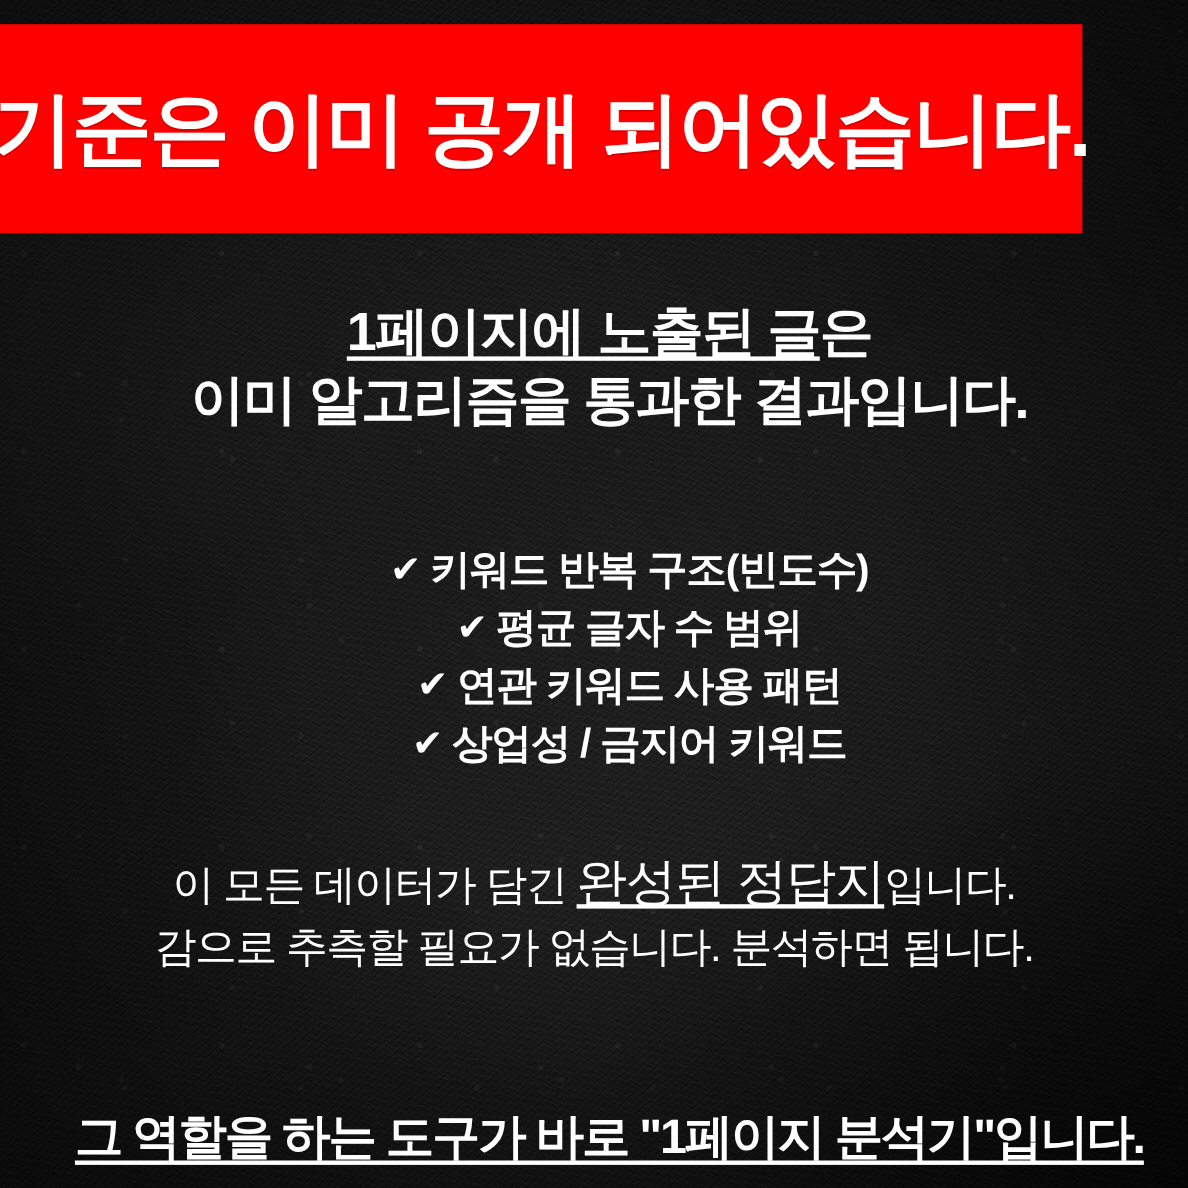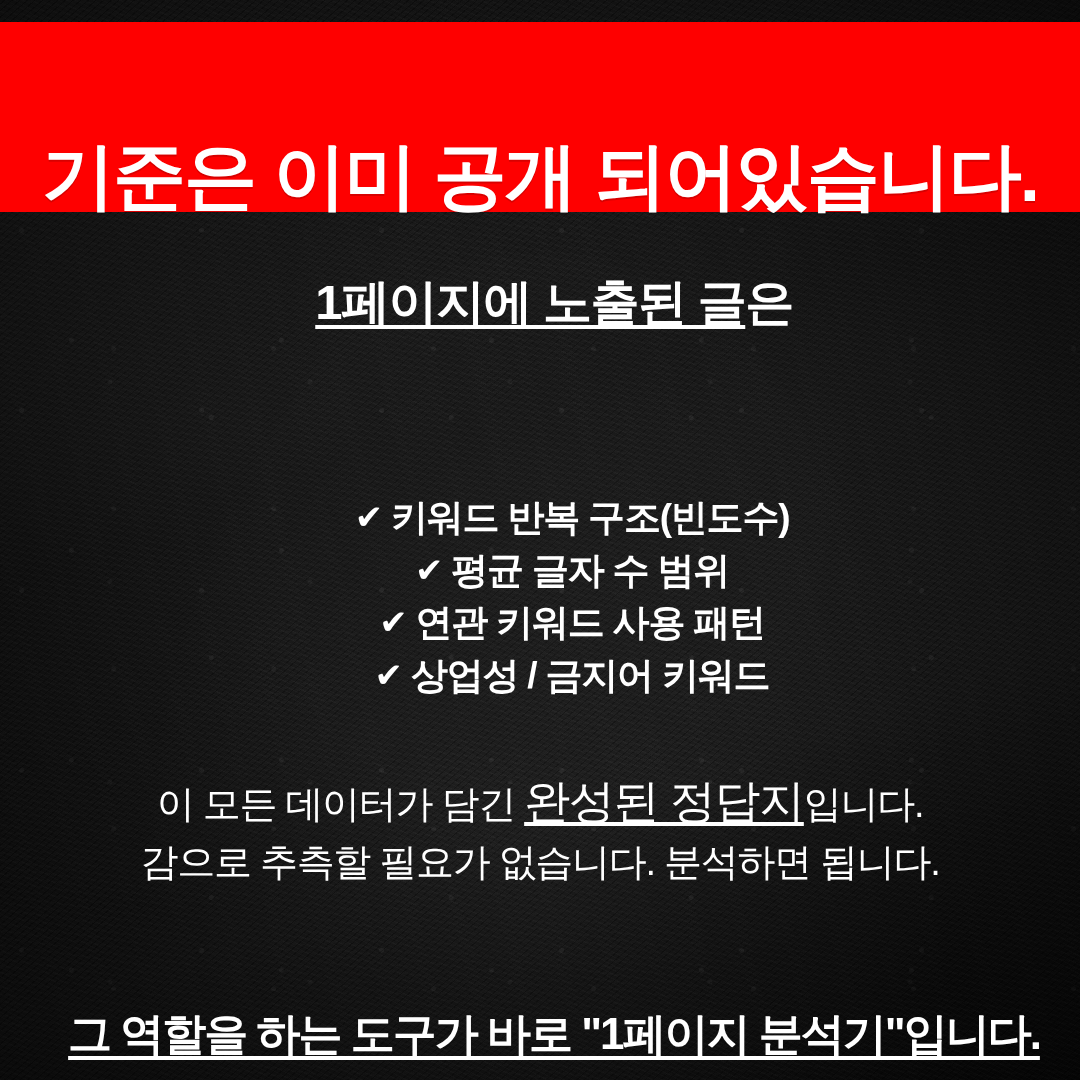--- a/index.html
+++ b/index.html
@@ -49,25 +49,25 @@
     inset: 0;
     background: radial-gradient(ellipse at 50% 50%, rgba(0,0,0,0) 35%, rgba(0,0,0,0.55) 100%);
     pointer-events: none;
   }
 
   
   .banner {
     position: absolute;
     top: 22px;
     left: 0;
-    width: 1080px;
+    width: 984px;
     height: 190px;
     background: #fe0000;
     display: flex;
-    align-items: flex-end;
+    align-items: center;
     justify-content: center;
     z-index: 3;
   }
   .banner-text {
     color: #ffffff;
     font-size: 73px;
     font-weight: 700;
     letter-spacing: -2px;
     line-height: 1;
     white-space: nowrap;
@@ -176,20 +176,21 @@
   <div class="vignette"></div>
 
   <div class="banner">
     <div class="banner-text">기준은 이미 공개 되어있습니다.</div>
   </div>
 
   <div class="content">
 
     <div class="headline">
       <div class="headline-line"><span class="u">1페이지에 노출된 글</span><span>은</span></div>
+      <div class="headline-line">이미 알고리즘을 통과한 결과입니다.</div>
     </div>
 
     <div class="bullets">
       <div class="bullet"><span class="check">✔</span><span>키워드 반복 구조(빈도수)</span></div>
       <div class="bullet"><span class="check">✔</span><span>평균 글자 수 범위</span></div>
       <div class="bullet"><span class="check">✔</span><span>연관 키워드 사용 패턴</span></div>
       <div class="bullet"><span class="check">✔</span><span>상업성 / 금지어 키워드</span></div>
     </div>
 
     <div class="summary">

